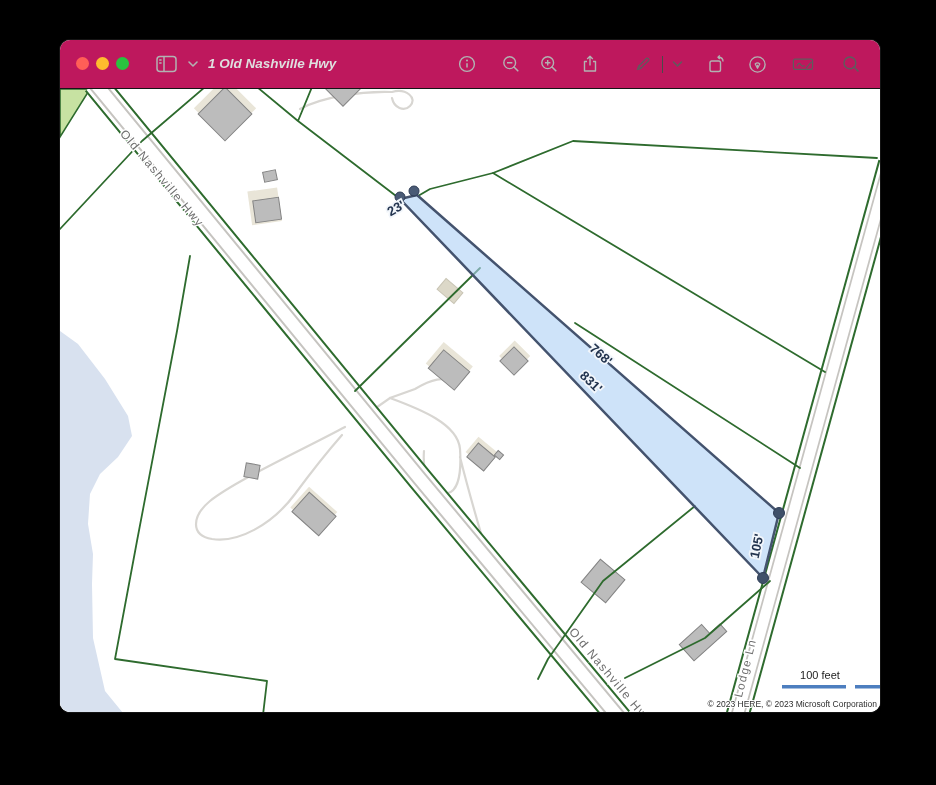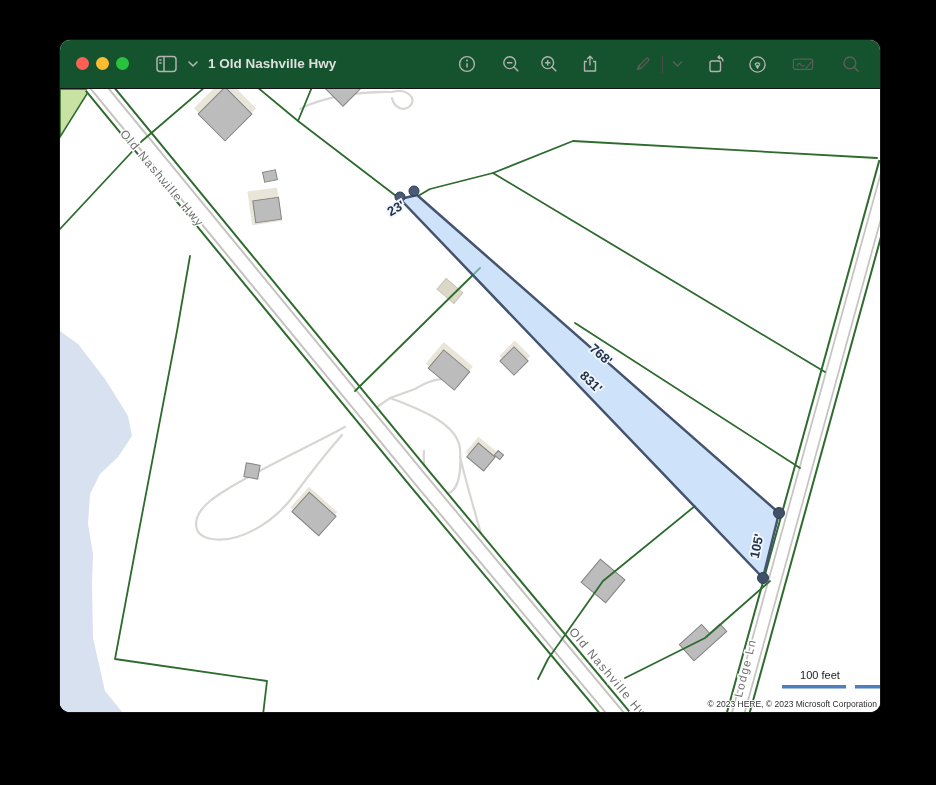--- a/index.html
+++ b/index.html
@@ -1,20 +1,20 @@
 <!DOCTYPE html>
 <html><head>
 <meta charset="utf-8">
 <style>
   html,body{margin:0;padding:0;background:#000;width:936px;height:785px;overflow:hidden;
     font-family:"Liberation Sans","DejaVu Sans",sans-serif;}
   .stage{position:relative;width:936px;height:785px;background:#000;}
   .window{position:absolute;left:60px;top:40px;width:820px;height:672px;border-radius:10px;
     overflow:hidden;background:#fff;box-shadow:0 0 0 1px rgba(255,255,255,0.08);}
-  .titlebar{position:relative;height:48px;background:#14532d;border-bottom:1px solid #151515;}
+  .titlebar{position:relative;height:48px;background:#be185d;border-bottom:1px solid #151515;font-style:italic;}
   .tl{position:absolute;top:17px;width:13px;height:13px;border-radius:50%;}
   .tl.red{left:16px;background:#ff5f57;}
   .tl.yellow{left:36px;background:#febc2e;}
   .tl.green{left:56px;background:#29c23f;}
   .tb-item{position:absolute;top:13px;width:22px;height:22px;display:flex;align-items:center;justify-content:center;}
   .tb-item svg{display:block;}
   .icon-on{color:#b2b2b2;}
   .icon-off{color:#5d5d5d;}
   .win-title{position:absolute;left:148px;top:0;height:48px;line-height:48px;color:#dfdfdf;
     font-size:13.5px;font-weight:bold;white-space:nowrap;}

